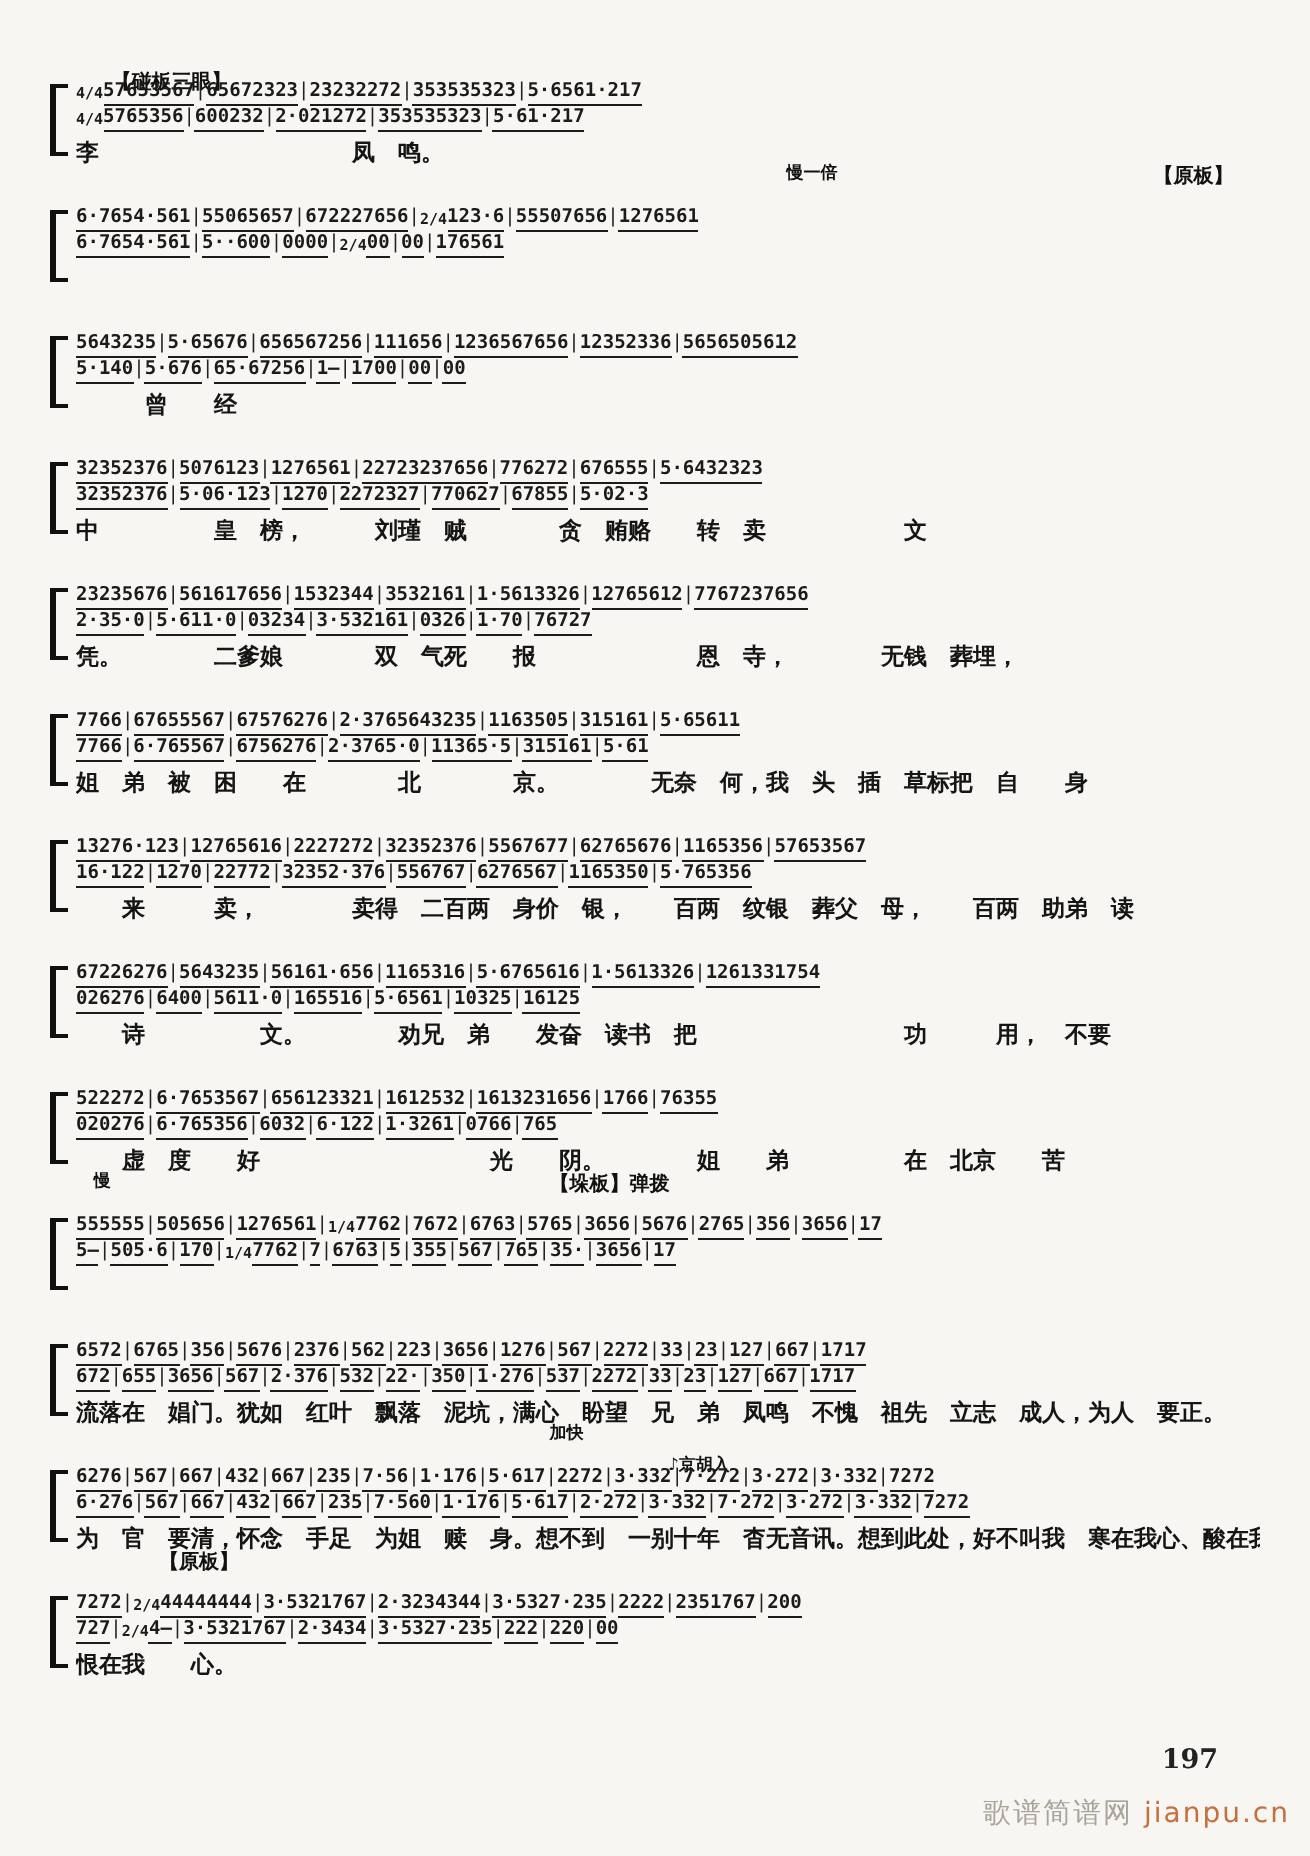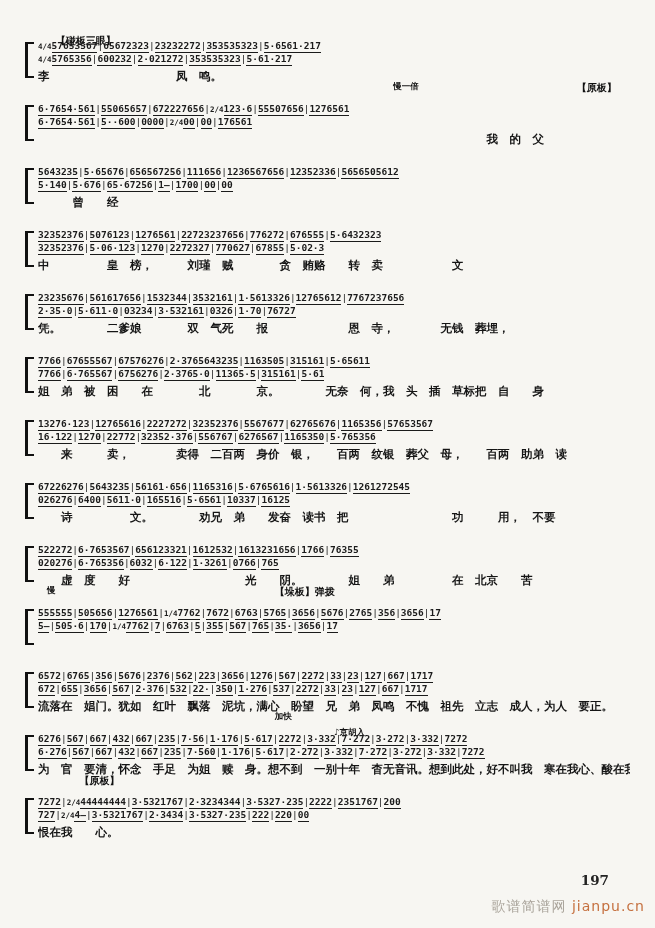--- a/index.html
+++ b/index.html
@@ -215,21 +215,20 @@
             <span class="grp">0</span>
             <span class="bar">|</span>
             <span class="grp">0</span>
             <span class="grp">0</span>
             <span class="bar">|</span>
             <span class="grp">1</span>
             <span class="grp">76</span>
             <span class="grp">5</span>
             <span class="grp">61</span>
           </div>
-      <div class="lyrics">　　　　　　　　　　　　　　　　　　　　　　　　　　　　　　　　　　　　　　　我　的　父</div>
     </div>
   </div>
 
   <div class="system">
     <div class="labels"></div>
     <div class="bracket"></div>
     <div class="lines">
       <div class="notation line1">
             <span class="grp">5643</span>
             <span class="grp">235</span>
@@ -558,21 +557,21 @@
             <span class="grp">31</span>
             <span class="grp">6</span>
             <span class="bar">|</span>
             <span class="grp">5·676</span>
             <span class="grp">5616</span>
             <span class="bar">|</span>
             <span class="grp">1·561</span>
             <span class="grp">3326</span>
             <span class="bar">|</span>
             <span class="grp">1261</span>
-            <span class="grp">272545</span>
+            <span class="grp">331754</span>
           </div>
       <div class="notation line2">
             <span class="grp">0</span>
             <span class="grp">2</span>
             <span class="grp">6276</span>
             <span class="bar">|</span>
             <span class="grp">640</span>
             <span class="grp">0</span>
             <span class="bar">|</span>
             <span class="grp">561</span>
@@ -585,21 +584,21 @@
             <span class="grp">1</span>
             <span class="grp">6</span>
             <span class="bar">|</span>
             <span class="grp">5·</span>
             <span class="grp">6</span>
             <span class="grp">561</span>
             <span class="bar">|</span>
             <span class="grp">1</span>
             <span class="grp">0</span>
             <span class="grp">3</span>
-            <span class="grp">37</span>
+            <span class="grp">25</span>
             <span class="bar">|</span>
             <span class="grp">1</span>
             <span class="grp">61</span>
             <span class="grp">2</span>
             <span class="grp">5</span>
           </div>
       <div class="lyrics">　　诗　　　　　文。　　　　劝兄　弟　　发奋　读书　把　　　　　　　　　功　　　用，　不要</div>
     </div>
   </div>
 

